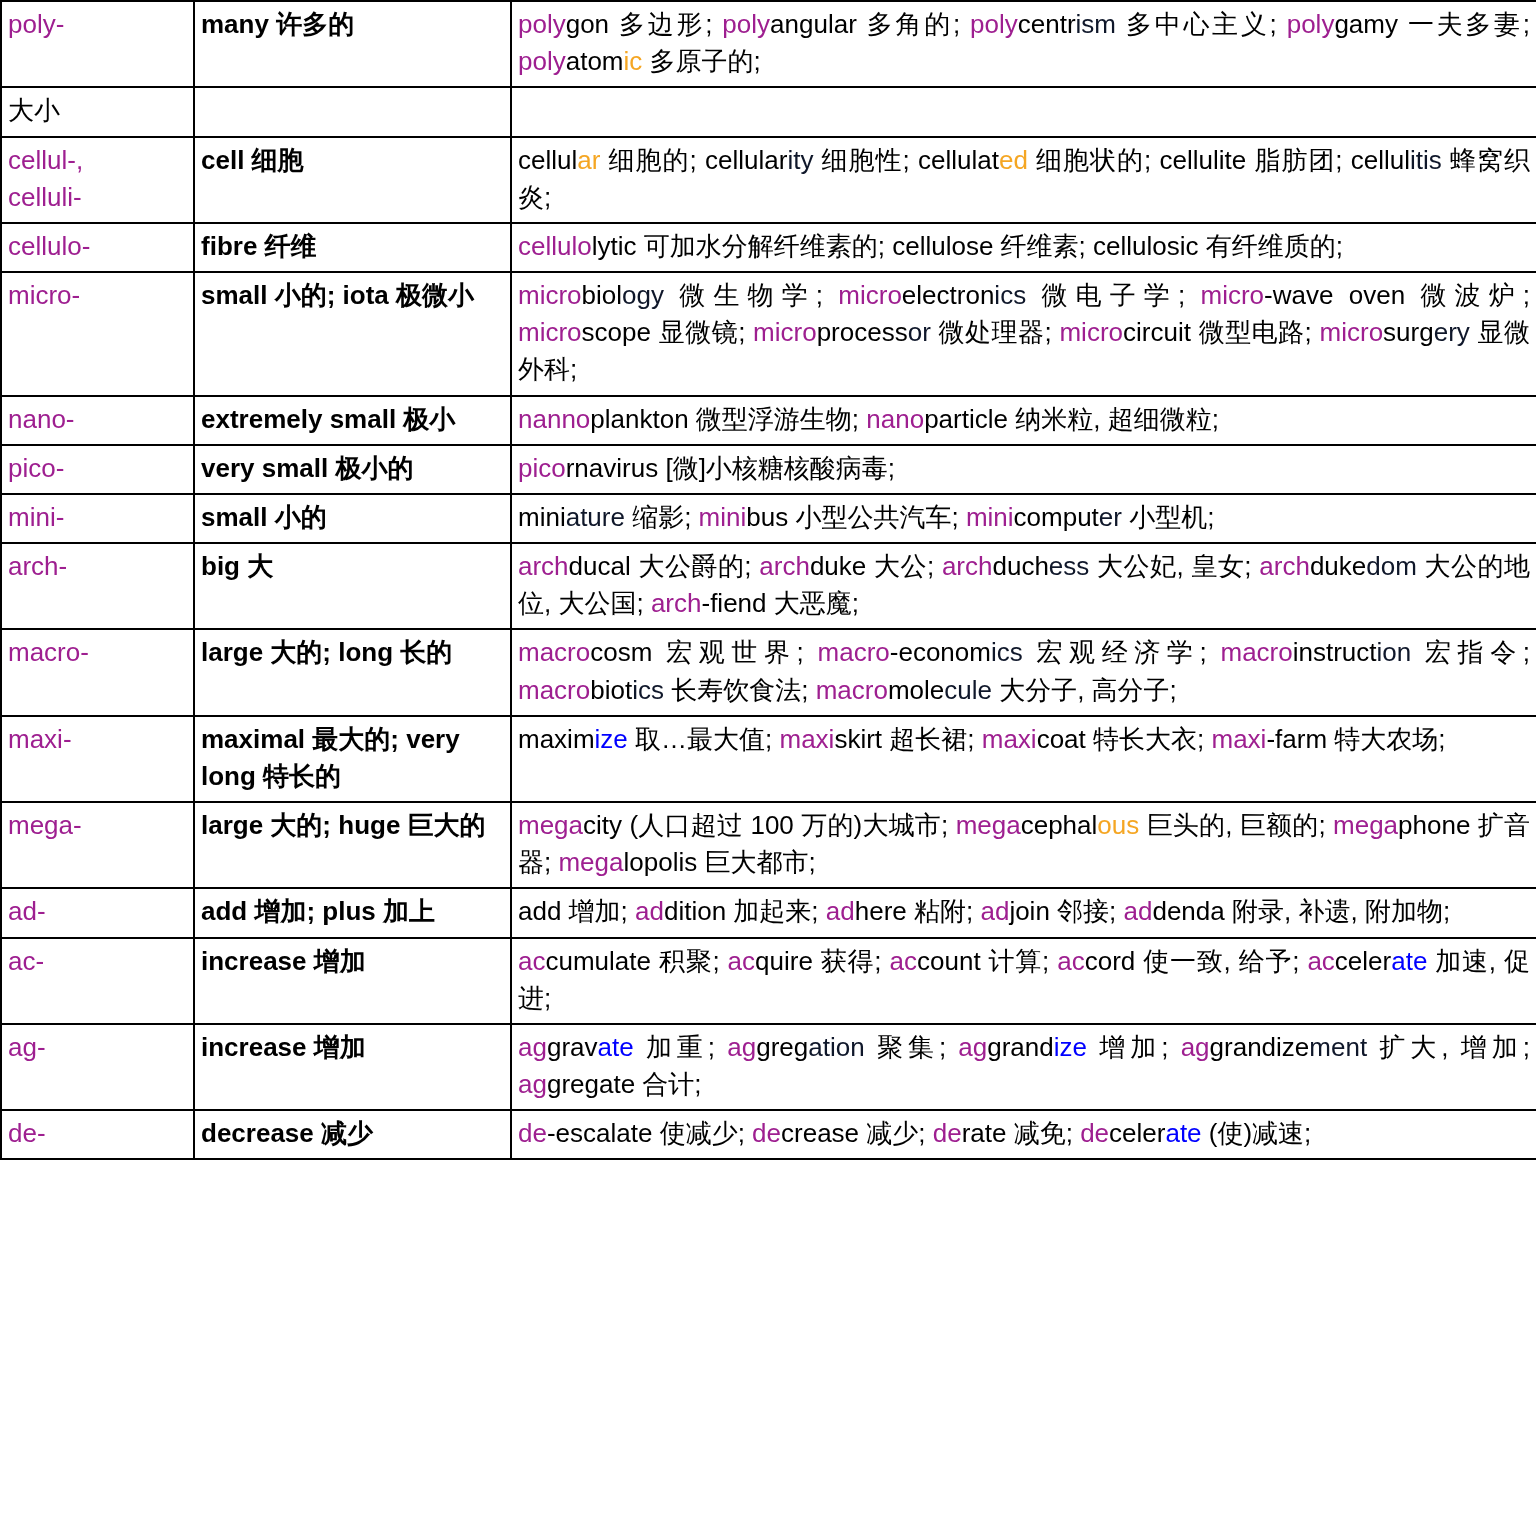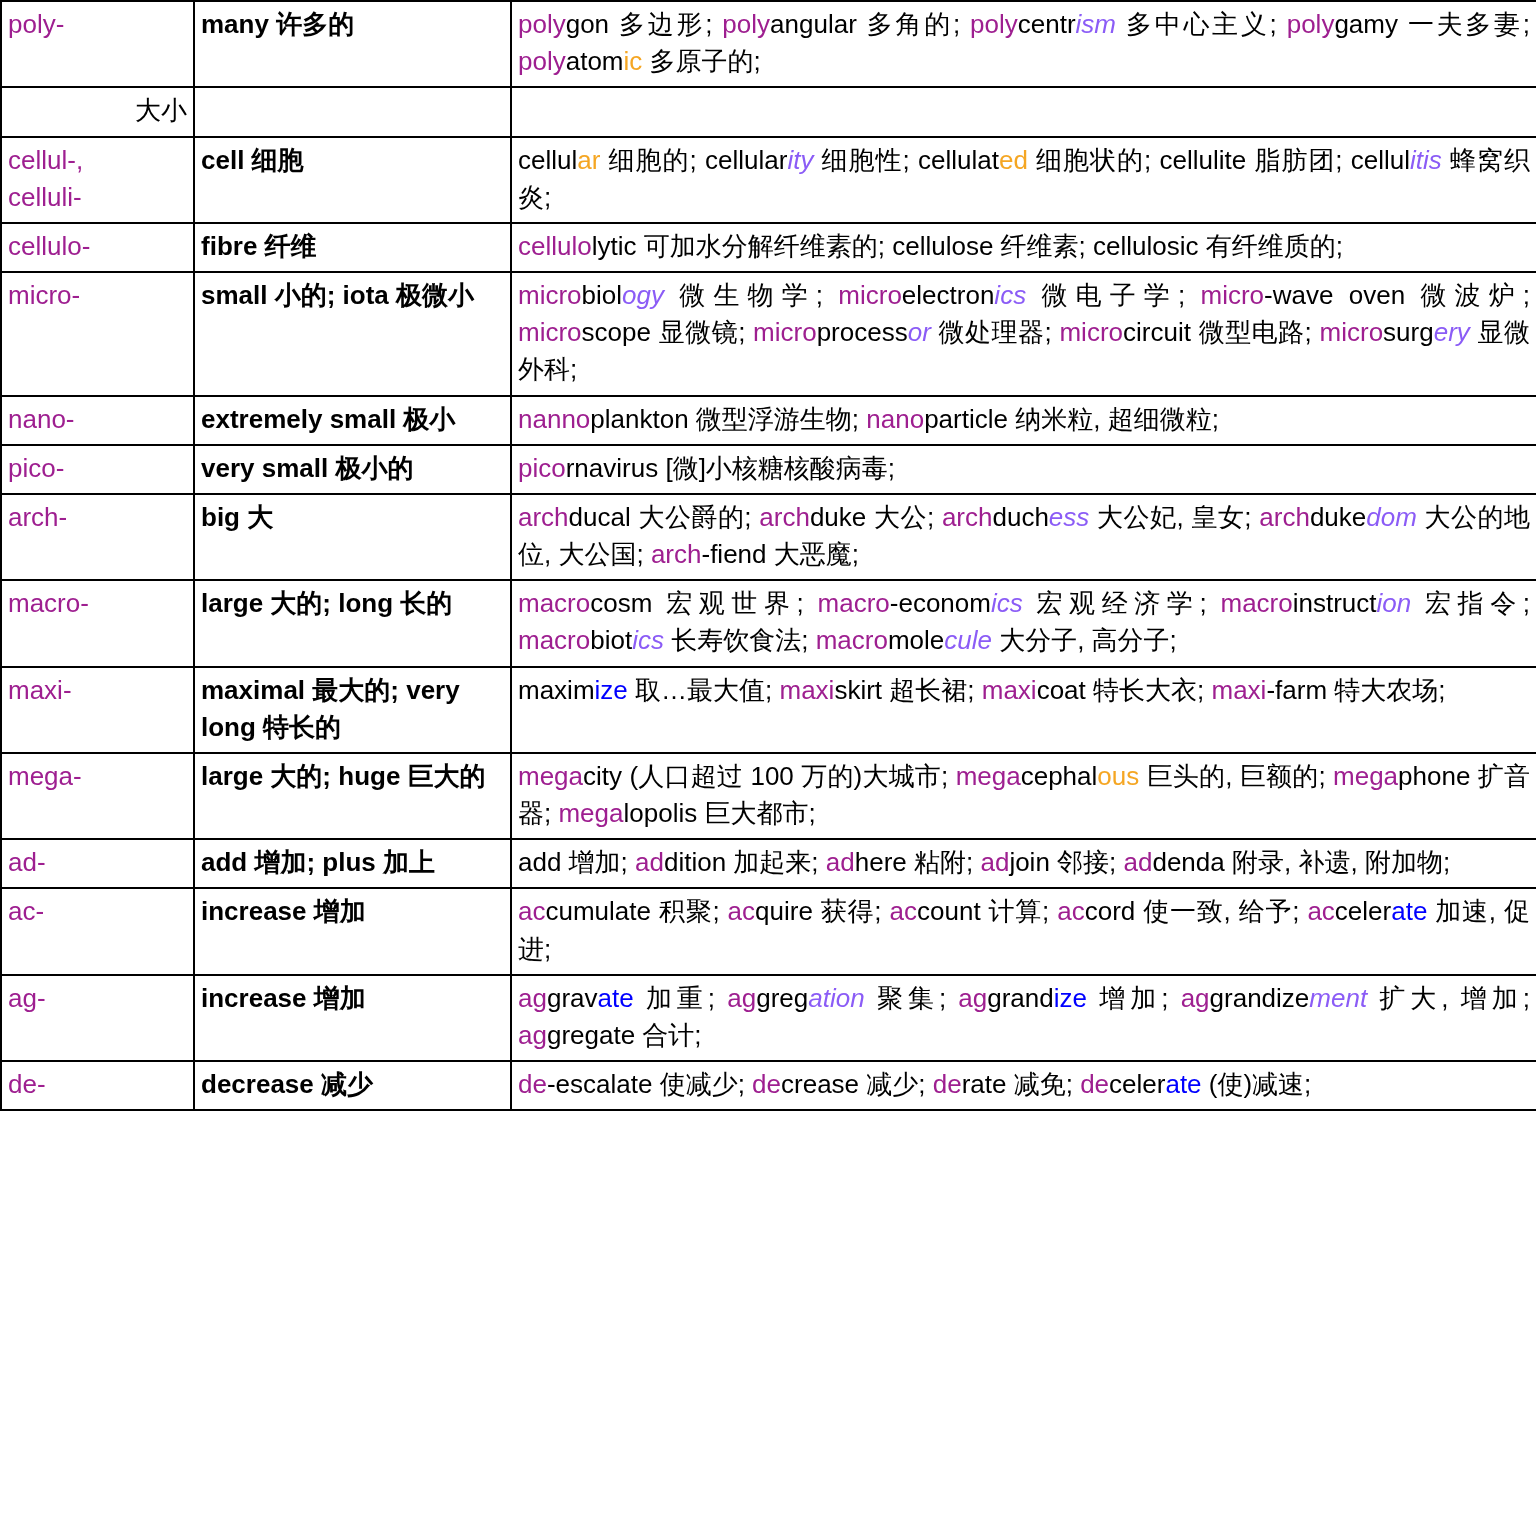--- a/index.html
+++ b/index.html
@@ -47,28 +47,27 @@
   td.examples > span { display: inline; }
 
   tr.section td {
     font-weight: normal;
   }
   td.section-label {
     color: #000000;
     font-size: 27px;
     padding-top: 2px;
     padding-bottom: 2px;
-    text-align: right;
   }
   tr.section td.blank { padding: 0; }
 
   
   .pf  { color: #9E1F90; }  
   .bk  { color: #000000; }  
-  .rd  { color: #8b5cf6; font-style: italic; }  
+  .rd  { color: #0f172a; }  
   .og  { color: #F5A623; }  
   .bl  { color: #0000FF; }  
   .cn  { color: #000000; }  
 </style>
 </head>
 <body>
 
 <table class="vocab">
   <colgroup>
     <col class="c-prefix">
@@ -106,20 +105,25 @@
         <td class="prefix">nano-</td>
         <td class="meaning">extremely small 极小</td>
         <td class="examples"><span class="pf">nanno</span><span class="bk">plankton</span><span class="cn"> 微型浮游生物; </span><span class="pf">nano</span><span class="bk">particle</span><span class="cn"> 纳米粒,  超细微粒;</span></td>
       </tr>
       <tr>
         <td class="prefix">pico-</td>
         <td class="meaning">very small 极小的</td>
         <td class="examples"><span class="pf">pico</span><span class="bk">rnavirus</span><span class="cn">  [微]小核糖核酸病毒;</span></td>
       </tr>
       <tr>
+        <td class="prefix">mini-</td>
+        <td class="meaning">small 小的</td>
+        <td class="examples"><span class="bk">mini</span><span class="rd">ature</span><span class="cn"> 缩影; </span><span class="pf">mini</span><span class="bk">bus</span><span class="cn"> 小型公共汽车; </span><span class="pf">mini</span><span class="bk">comput</span><span class="rd">er</span><span class="cn"> 小型机;</span></td>
+      </tr>
+      <tr>
         <td class="prefix">arch-</td>
         <td class="meaning">big 大</td>
         <td class="examples"><span class="pf">arch</span><span class="bk">ducal</span><span class="cn">  大公爵的;   </span><span class="pf">arch</span><span class="bk">duke</span><span class="cn">  大公;  </span><span class="pf">arch</span><span class="bk">duch</span><span class="rd">ess</span><span class="cn">  大公妃,  皇女;  </span><span class="pf">arch</span><span class="bk">duke</span><span class="rd">dom</span><span class="cn"> 大公的地位,  大公国; </span><span class="pf">arch</span><span class="bk">-fiend</span><span class="cn"> 大恶魔;</span></td>
       </tr>
       <tr>
         <td class="prefix">macro-</td>
         <td class="meaning">large 大的; long 长的</td>
         <td class="examples"><span class="pf">macro</span><span class="bk">cosm</span><span class="cn"> 宏观世界; </span><span class="pf">macro</span><span class="bk">-econom</span><span class="rd">ics</span><span class="cn"> 宏观经济学;   </span><span class="pf">macro</span><span class="bk">instruct</span><span class="rd">ion</span><span class="cn"> 宏指令; </span><span class="pf">macro</span><span class="bk">biot</span><span class="rd">ics</span><span class="cn"> 长寿饮食法; </span><span class="pf">macro</span><span class="bk">mole</span><span class="rd">cule</span><span class="cn"> 大分子,  高分子;</span></td>
       </tr>
       <tr>

